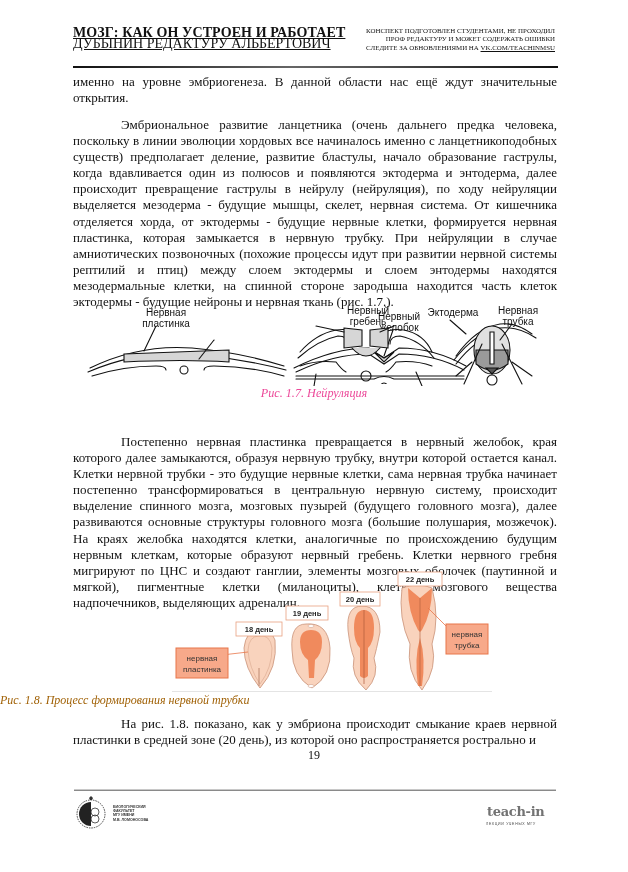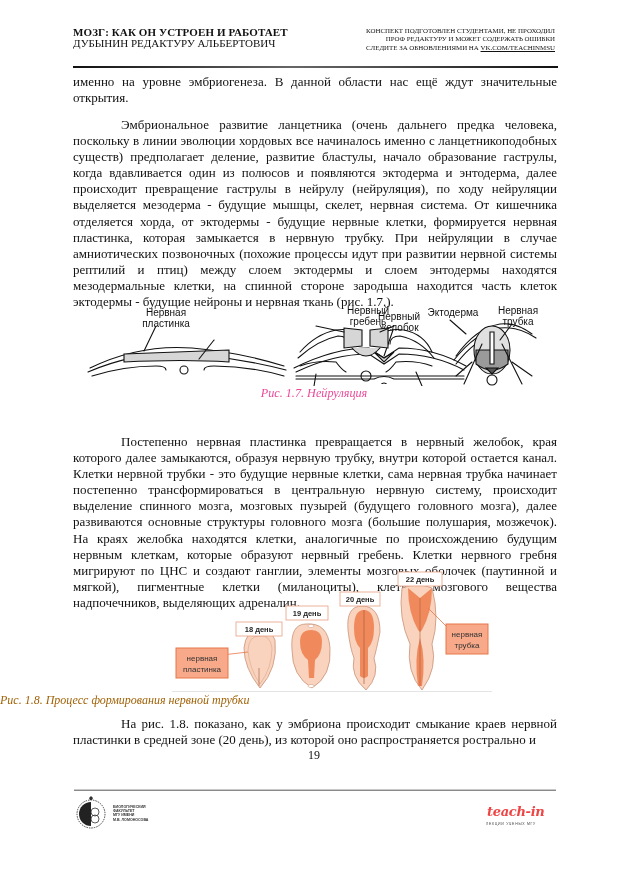--- a/index.html
+++ b/index.html
@@ -1,19 +1,19 @@
 <!DOCTYPE html>
 <html><head>
 <meta charset="utf-8">
 <style>
   * { margin: 0; padding: 0; box-sizing: border-box; }
   html, body { width: 628px; height: 872px; background: #ffffff; overflow: hidden; }
   body { position: relative; font-family: "Liberation Serif", "DejaVu Serif", serif; color: #111; }
 
-  .header-left { position: absolute; left: 73px; top: 27px; font-size: 11px; line-height: 11px; }
+  .header-left { position: absolute; left: 73px; top: 27px; font-size: 14px; line-height: 11px; text-decoration: underline; }
   .header-left .title { font-weight: bold; letter-spacing: 0.1px; }
   .header-right { position: absolute; right: 73px; top: 27px; font-size: 6.9px; line-height: 8.3px; text-align: right; }
   .header-right .link { text-decoration: underline; }
   .header-rule { position: absolute; left: 73px; top: 66px; width: 485px; height: 2px;
     background: linear-gradient(to right, #111 0%, #666 45%, #555 60%, #111 100%); }
 
   .body-text { position: absolute; left: 73px; width: 484px; font-size: 13px; line-height: 16.1px; text-align: justify; }
   .body-text p { text-align: justify; }
   .indent { text-indent: 48px; }
 
@@ -25,21 +25,21 @@
 
   .fig18 { position: absolute; left: 170px; top: 568px; width: 320px; height: 122px; }
   .fig18-rule { position: absolute; left: 172px; top: 691px; width: 320px; height: 1px; background: #e4e4e4; }
   .cap18 { position: absolute; left: 0; width: 628px; top: 693px; text-align: left; font-style: italic; font-size: 12px; color: #a16207; }
   .p4 { top: 716px; }
   .page-num { position: absolute; left: 0; width: 628px; top: 748px; text-align: center; font-size: 12px; }
 
   .footer-rule { position: absolute; left: 74px; top: 789px; width: 482px; height: 2px; background: #8a8a8a; border-top: 1px solid #c8c8c8; }
   .footer-logo { position: absolute; left: 74px; top: 796px; width: 34px; height: 34px; }
   .footer-logo-text { position: absolute; left: 113px; top: 805px; font-family: "Liberation Sans", sans-serif; font-size: 3.6px; line-height: 4.2px; color: #333; font-weight: bold; }
-  .teachin { position: absolute; left: 487px; top: 804px; font-family: "DejaVu Serif", serif; font-weight: bold; font-style: italic; font-size: 13px; color: #ef4444; letter-spacing: -0.3px; }
+  .teachin { position: absolute; left: 487px; top: 804px; font-family: "DejaVu Serif", serif; font-weight: bold; font-size: 13px; color: #737373; letter-spacing: -0.3px; }
   .teachin-sub { position: absolute; left: 486px; top: 822px; font-family: "Liberation Sans", sans-serif; font-size: 3.5px; color: #444; letter-spacing: 0.7px; }
 </style>
 </head>
 <body>
 
 <div class="header-left">
   <div class="title">МОЗГ: КАК ОН УСТРОЕН И РАБОТАЕТ</div>
   <div>ДУБЫНИН РЕДАКТУРУ АЛЬБЕРТОВИЧ</div>
 </div>
 <div class="header-right">

